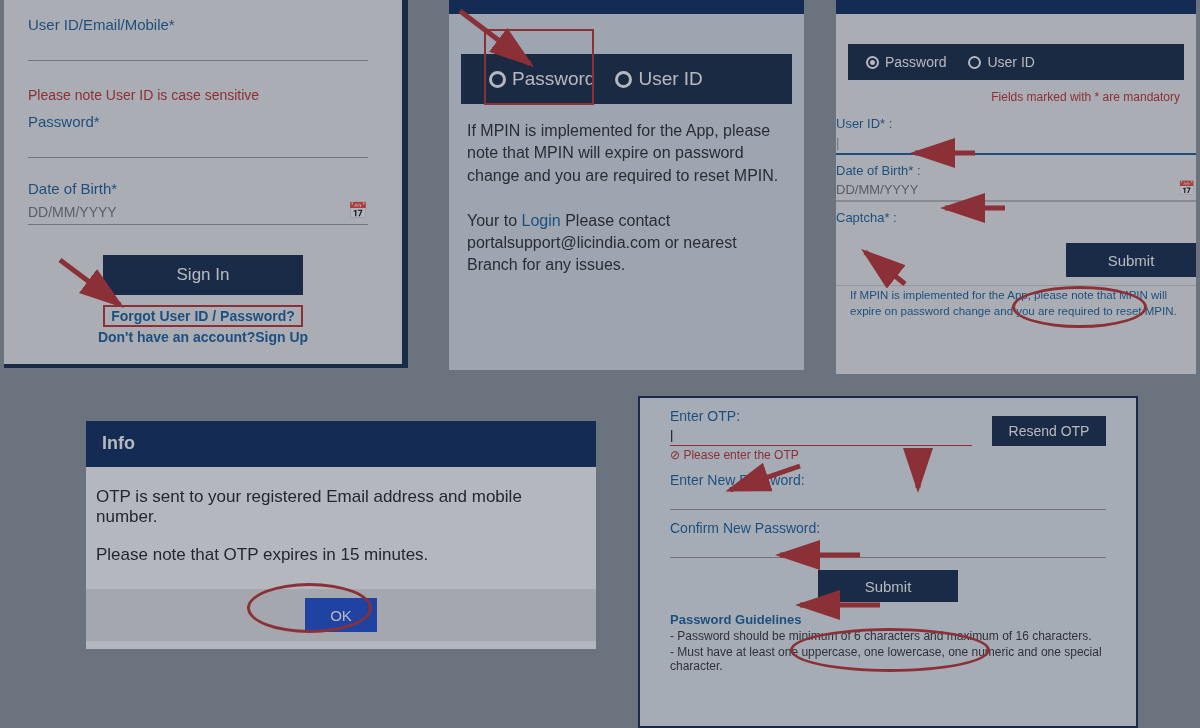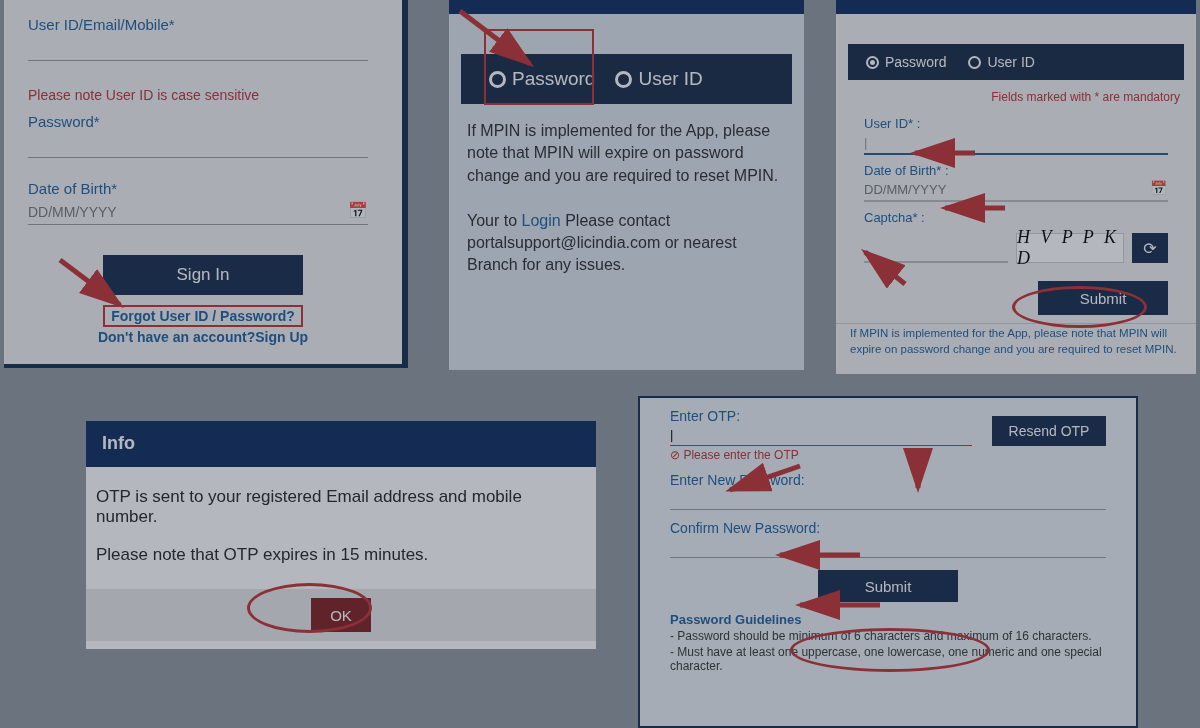--- a/index.html
+++ b/index.html
@@ -29,39 +29,39 @@
 
   
   .panel3 { position: absolute; left: 836px; top: 0; width: 360px; height: 374px; background: #f0f0f0; }
   .panel3 .topbar { height: 14px; background: #0a2a5c; }
   .panel3 .tabbar { margin: 30px 12px 0 12px; height: 36px; background: #122742; display: flex; align-items: center; padding-left: 18px; gap: 22px; }
   .panel3 .tab { color: #fff; font-size: 14px; display: flex; align-items: center; gap: 6px; }
   .panel3 .radio-sel { width: 13px; height: 13px; border: 2px solid #fff; border-radius: 50%; display: inline-block; position: relative; }
   .panel3 .radio-sel::after { content:""; position:absolute; inset:2px; background:#fff; border-radius:50%; }
   .panel3 .radio-un { width: 13px; height: 13px; border: 2px solid #fff; border-radius: 50%; display: inline-block; }
   .panel3 .mand { color: #c03030; font-size: 12px; text-align: right; padding: 10px 16px 4px 0; }
-  .panel3 .form { padding: 0 28px; }
+  .panel3 .form { padding: 0 0; }
   .panel3 .flabel { color: #1a5f9e; font-size: 13px; margin-top: 8px; }
   .panel3 .finput { border: none; border-bottom: 2px solid #1a5f9e; background: transparent; width: 100%; height: 24px; font-size: 13px; color: #999; }
   .panel3 .finput.gray { border-bottom-color: #bbb; }
   .panel3 .dob-wrap3 { position: relative; }
   .panel3 .cal3 { position: absolute; right: 0; top: 2px; color: #888; font-size: 14px; }
   .panel3 .captcha-row { display: flex; align-items: flex-end; gap: 8px; margin-top: 8px; }
   .panel3 .captcha-img { width: 108px; height: 30px; background: #fff; border: 1px solid #ccc; font-family: serif; font-size: 18px; letter-spacing: 3px; display:flex; align-items:center; justify-content:center; font-style: italic; }
   .panel3 .refresh { width: 36px; height: 30px; background: #13294b; color: #fff; border: none; font-size: 16px; }
   .panel3 .submit-btn { display: block; margin: 18px 0 8px auto; width: 130px; height: 34px; background: #13294b; color: #fff; border: none; font-size: 15px; }
   .panel3 .mpin-note { font-size: 11.5px; color: #1a5f9e; padding: 2px 14px 8px 14px; border-top: 1px solid #ccc; margin-top: 4px; line-height:1.35;}
   
   
   .panel4 { position: absolute; left: 86px; top: 421px; width: 510px; height: 228px; background: #fff; }
   .panel4 .titlebar { height: 46px; background: #0a2a5c; color: #fff; font-size: 18px; font-weight: bold; padding: 12px 16px; }
   .panel4 .msg { padding: 20px 18px 6px 10px; font-size: 17px; color: #222; }
   .panel4 .msg p { margin-bottom: 18px; }
   .panel4 .btnbar { background: #e6e6e6; height: 52px; display:flex; align-items:center; justify-content:center; }
-  .panel4 .ok-btn { width: 60px; height: 34px; background: #7f1d1d; color: #fff; border: none; font-size: 15px; }
+  .panel4 .ok-btn { width: 72px; height: 34px; background: #1d4ed8; color: #fff; border: none; font-size: 15px; }
 
   
   .panel5 { position: absolute; left: 638px; top: 396px; width: 500px; height: 332px; background: #e8eef4; border: 2px solid #13294b; }
   .panel5 .title { text-align: center; color: #1a5f9e; font-size: 21px; padding: 12px 0 14px 0; }
   .panel5 .inner { padding: 0 30px; }
   .panel5 .plabel { color: #1a5f9e; font-size: 14px; margin-top: 10px; }
   .panel5 .pline { border: none; border-bottom: 1px solid #999; background: transparent; width: 100%; height: 22px; font-size: 13px; }
   .panel5 .otp-row { display: flex; gap: 20px; align-items: flex-end; }
   .panel5 .otp-left { flex: 1; }
   .panel5 .resend { width: 114px; height: 30px; background: #13294b; color: #fff; border: none; font-size: 14px; }
@@ -134,25 +134,20 @@
   <div class="mand">Fields marked with * are mandatory</div>
   <div class="form">
     <div class="flabel">User ID* :</div>
     <input class="finput" value="|" style="">
     <div class="flabel">Date of Birth* :</div>
     <div class="dob-wrap3">
       <input class="finput gray" placeholder="DD/MM/YYYY" style="">
       <span class="cal3">📅</span>
     </div>
     <div class="flabel">Captcha* :</div>
-    <div class="captcha-row">
-      <input class="finput gray" style="flex: 1 1 0%;">
-      <div class="captcha-img">H V P P K D</div>
-      <button class="refresh">⟳</button>
-    </div>
     <button class="submit-btn">Submit</button>
   </div>
   <div class="mpin-note">If MPIN is implemented for the App, please note that MPIN will expire on password change and you are required to reset MPIN.</div>
 </div>
 
 <div class="panel4">
   <div class="titlebar">Info</div>
   <div class="msg">
     <p>OTP is sent to your registered Email address and mobile number.</p>
     <p>Please note that OTP expires in 15 minutes.</p>

